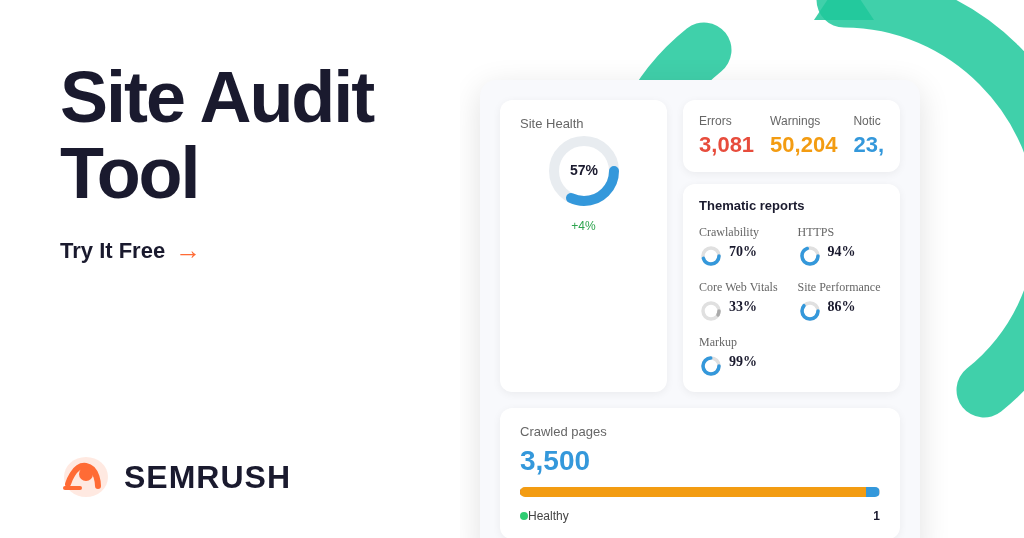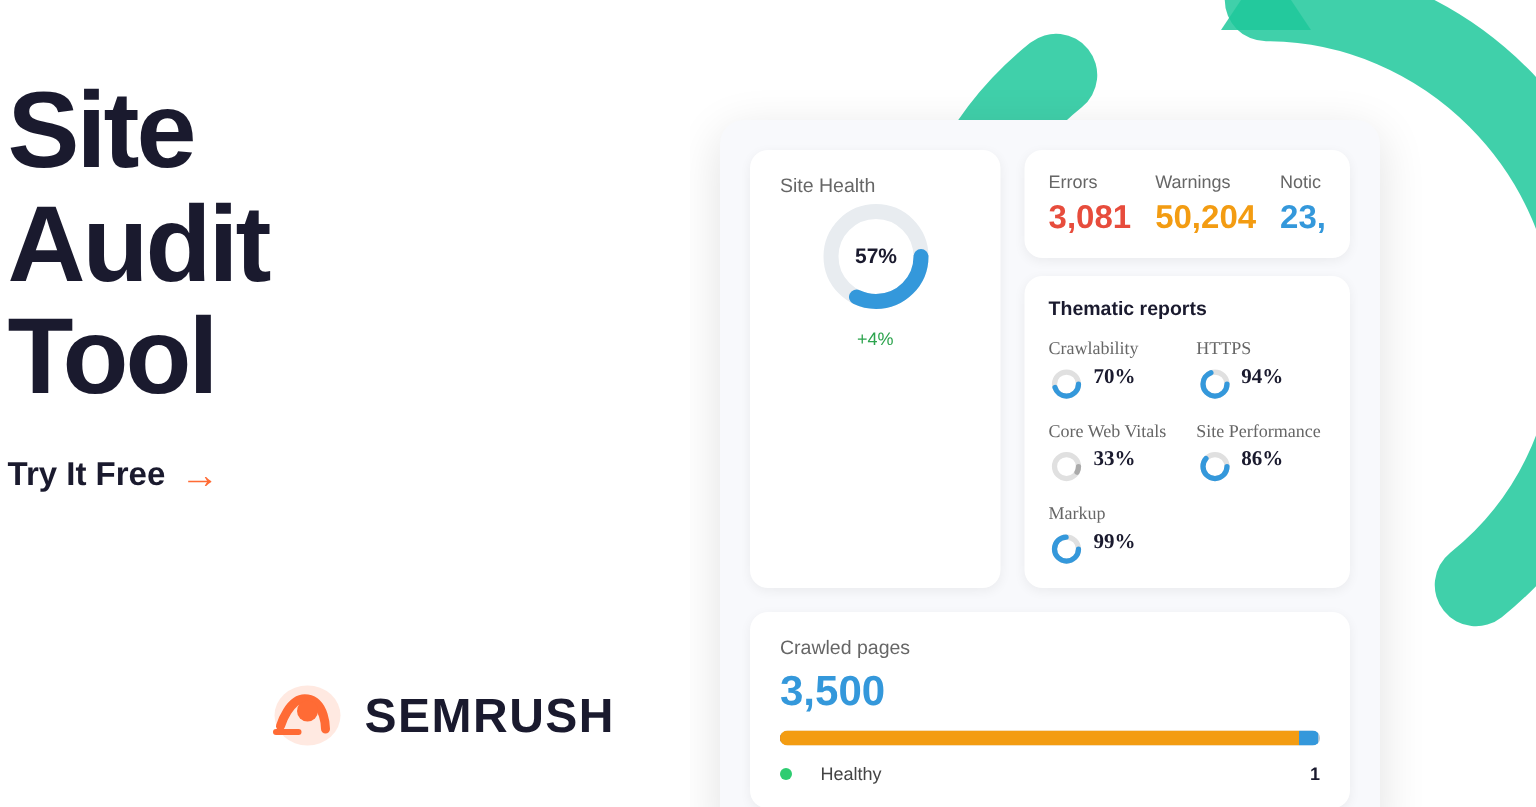--- a/index.html
+++ b/index.html
@@ -17,24 +17,25 @@
       width: 1024px;
       height: 538px;
       position: relative;
     }
 
     
     .left-section {
       width: 460px;
       padding: 50px 50px 40px 60px;
       display: flex;
-      flex-direction: row;
-      justify-content: flex-end;
+      flex-direction: column;
+      justify-content: flex-start;
       position: relative;
       z-index: 2;
+      margin-top: 10px;
     }
 
     .main-title {
       font-size: 72px;
       font-weight: 800;
       color: #1a1a2e;
       line-height: 1.05;
       letter-spacing: -2px;
     }
 
@@ -266,21 +267,21 @@
 
     .legend {
       display: flex;
       flex-direction: column;
       gap: 5px;
     }
 
     .legend-item {
       display: flex;
       align-items: center;
-      gap: 19px;
+      gap: 0;
       font-size: 12px;
       color: #444;
     }
 
     .legend-dot {
       width: 8px;
       height: 8px;
       border-radius: 50%;
       flex-shrink: 0;
     }

